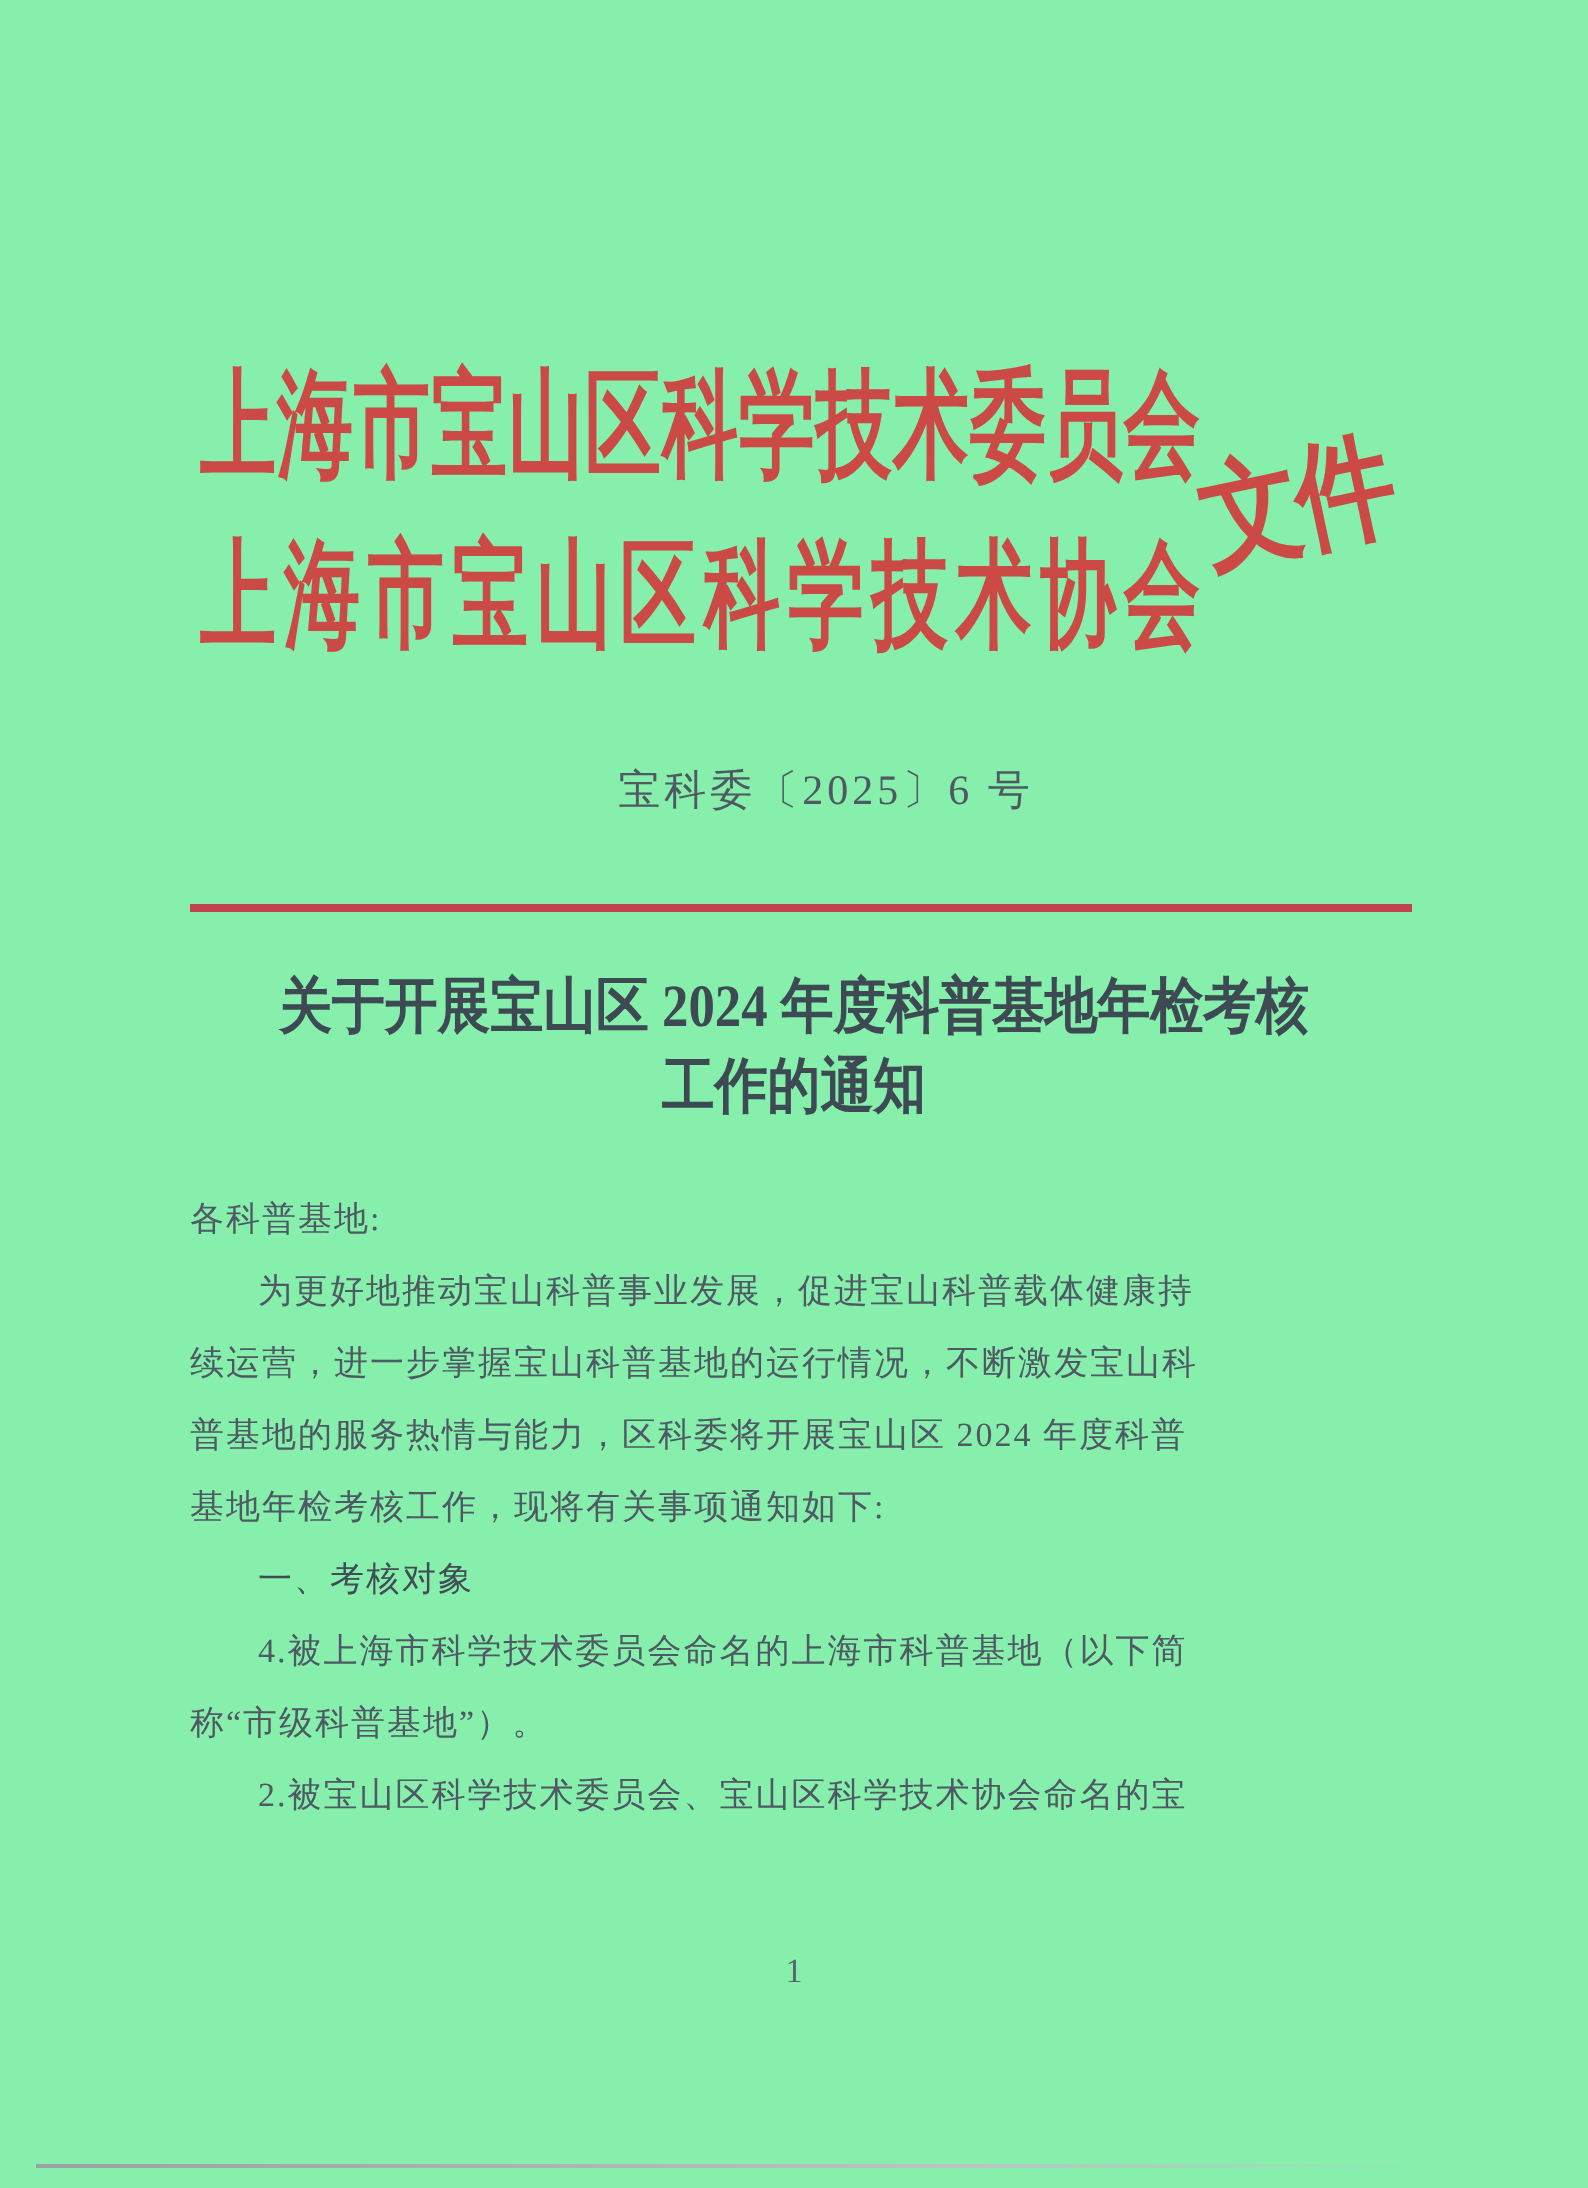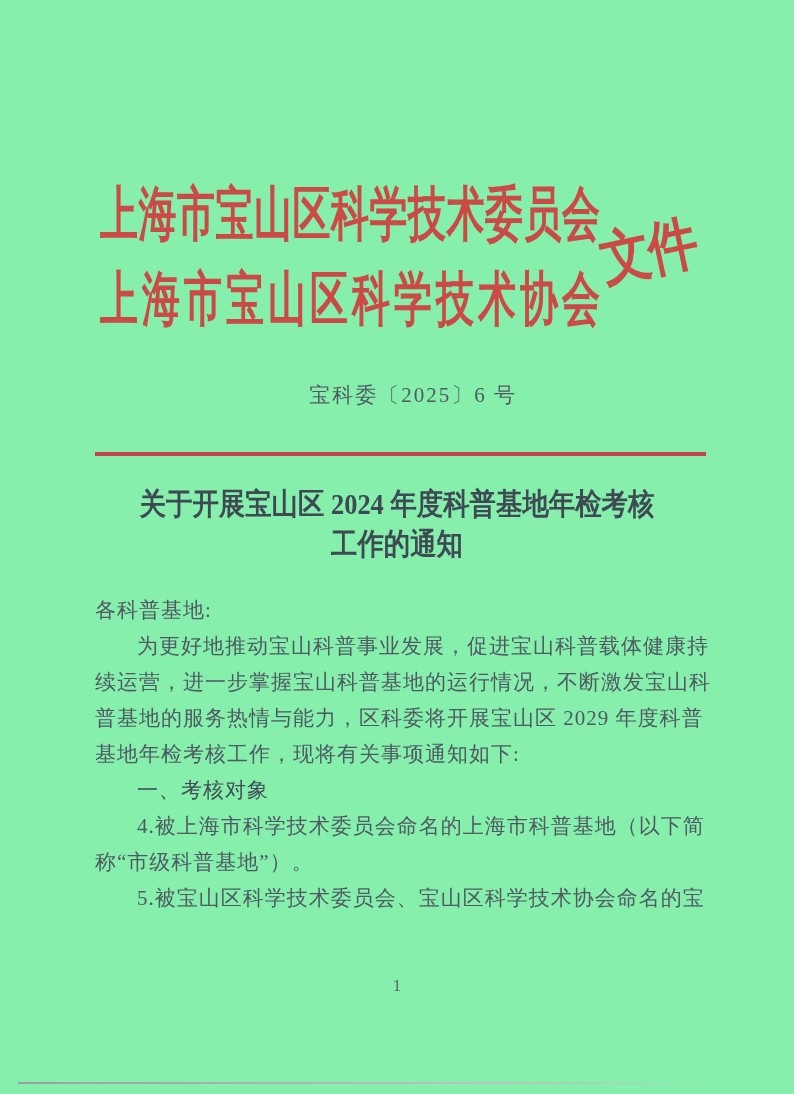--- a/index.html
+++ b/index.html
@@ -77,21 +77,21 @@
     color: #3d4953;
     white-space: nowrap;
   }
 
   
   .body-text {
     position: absolute;
     left: 95px;
     top: 592px;
     width: 616px;
-    font-size: 21px;
+    font-size: 17px;
     line-height: 36px;
     letter-spacing: 1px;
     color: #4e5963;
   }
   .para { white-space: pre; margin: 0; }
   .indent { text-indent: 2em; }
   .section-heading {
     font-family: "Liberation Sans", sans-serif;
     font-weight: normal;
     color: #414c56;
@@ -133,25 +133,25 @@
 
   <div class="title">
     <div>关于开展宝山区 2024 年度科普基地年检考核</div>
     <div>工作的通知</div>
   </div>
 
   <div class="body-text">
     <div class="para">各科普基地:</div>
     <div class="para indent">为更好地推动宝山科普事业发展，促进宝山科普载体健康持
 续运营，进一步掌握宝山科普基地的运行情况，不断激发宝山科
-普基地的服务热情与能力，区科委将开展宝山区 2029 年度科普
+普基地的服务热情与能力，区科委将开展宝山区 2024 年度科普
 基地年检考核工作，现将有关事项通知如下:</div>
     <div class="para indent section-heading">一、考核对象</div>
     <div class="para indent">4.被上海市科学技术委员会命名的上海市科普基地（以下简
 称“市级科普基地”）。</div>
-    <div class="para indent">5.被宝山区科学技术委员会、宝山区科学技术协会命名的宝</div>
+    <div class="para indent">2.被宝山区科学技术委员会、宝山区科学技术协会命名的宝</div>
   </div>
 
   <div class="page-number">1</div>
 
   <div class="scan-edge"></div>
 
 </div>
 
 </body></html>

